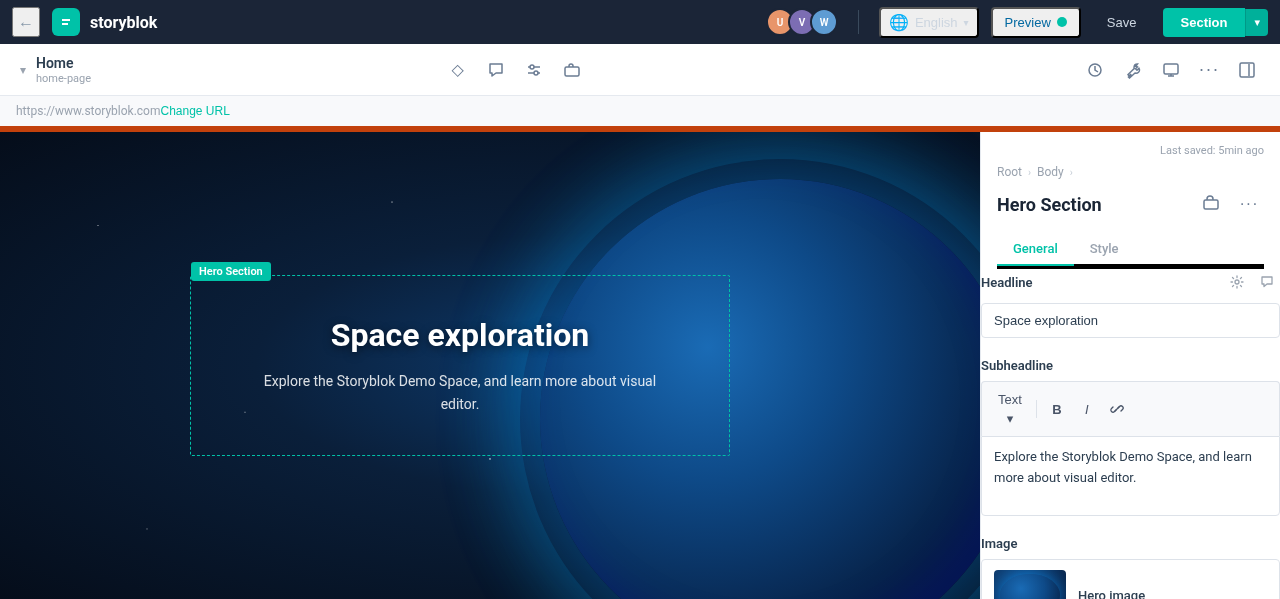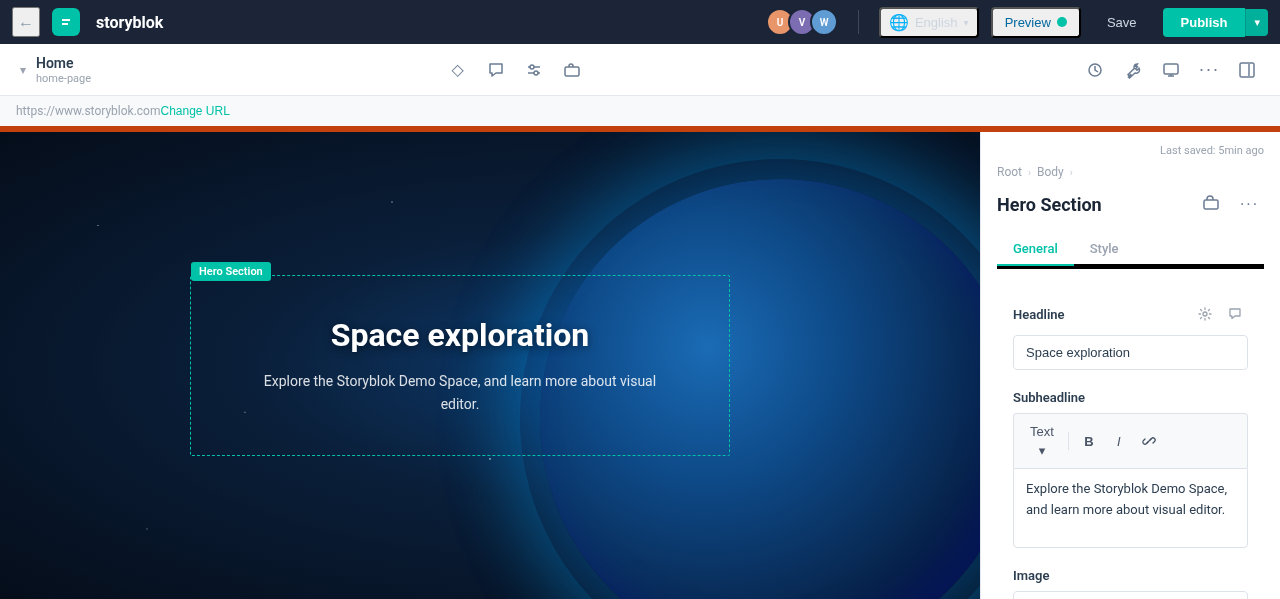--- a/index.html
+++ b/index.html
@@ -8,21 +8,21 @@
     
     .top-nav {
       display: flex; align-items: center; background: #1b2537; height: 44px;
       padding: 0 12px; gap: 12px; position: relative;
     }
     .nav-back-btn {
       color: #8899aa; cursor: pointer; font-size: 16px; padding: 4px;
       display: flex; align-items: center;
     }
     .nav-logo {
-      display: flex; align-items: center; gap: 16px; color: white; font-weight: 700; font-size: 16px;
+      display: flex; align-items: center; gap: 10px; color: white; font-weight: 700; font-size: 16px;
     }
     .nav-logo-icon {
       width: 28px; height: 28px; background: #00c2a8; border-radius: 6px;
       display: flex; align-items: center; justify-content: center; color: white; font-size: 14px; font-weight: 900;
     }
     .nav-spacer { flex: 1; }
     .nav-avatars { display: flex; align-items: center; }
     .avatar {
       width: 28px; height: 28px; border-radius: 50%; border: 2px solid #1b2537;
       background: #5567aa; display: inline-flex; align-items: center; justify-content: center;
@@ -170,21 +170,21 @@
     .tabs-row {
       display: flex; border-bottom: 5px solid #000000; margin-bottom: 0;
     }
     .tab {
       padding: 8px 16px; font-size: 13px; font-weight: 500; color: #9aa3af;
       cursor: pointer; border-bottom: 2px solid transparent; margin-bottom: -2px;
     }
     .tab.active { color: #00c2a8; border-bottom-color: #00c2a8; }
 
     
-    .right-panel-body { padding: 32px; flex: 1; overflow-y: auto; }
+    .right-panel-body { padding: 0; flex: 1; overflow-y: auto; }
     .field-group { margin-bottom: 20px; }
     .field-label-row {
       display: flex; align-items: center; justify-content: space-between; margin-bottom: 8px;
     }
     .field-label { font-size: 13px; font-weight: 600; color: #2c3e50; }
     .field-icons { display: flex; gap: 4px; }
     .field-icon-btn {
       width: 26px; height: 26px; border: none; background: transparent; cursor: pointer;
       display: flex; align-items: center; justify-content: center; color: #9aa3af;
       border-radius: 3px; font-size: 13px;
@@ -259,21 +259,21 @@
     <span class="globe-icon">🌐</span>
     <span>English</span>
     <span class="chevron-icon">▾</span>
   </button>
   <button class="preview-btn">
     <span>Preview</span>
     <div class="preview-dot"></div>
   </button>
   <button class="save-btn">Save</button>
   <div class="publish-group">
-    <button class="publish-btn">Publish</button>
+    <button class="publish-btn">Section</button>
     <button class="publish-chevron-btn">▾</button>
   </div>
 </nav>
 
 <div class="second-bar">
   <div class="story-title-group">
     <span class="collapse-icon">▾</span>
     <div>
       <div class="story-name">Home</div>
       <div class="story-slug">home-page</div>

